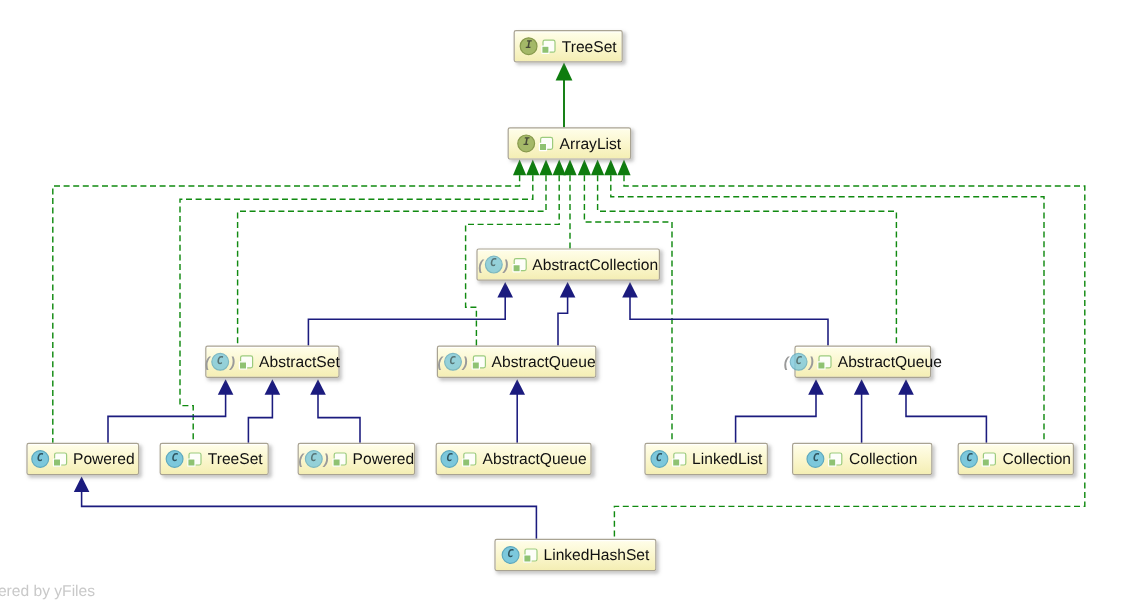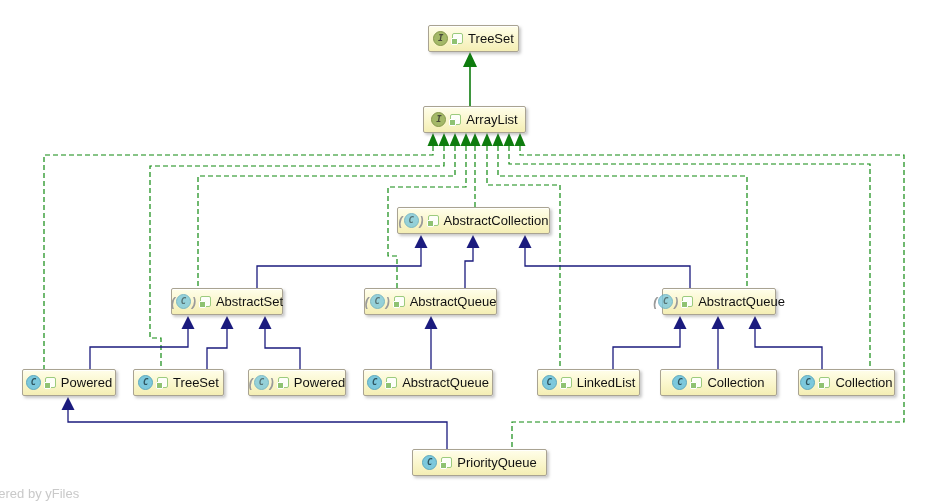--- a/index.html
+++ b/index.html
@@ -213,20 +213,20 @@
       </span>
     <span class="ticon"></span>
     <span class="lbl">Collection</span>
   </div>
 
   <div class="node" style="left:412px;top:449px;width:135px">
     <span class="cicon cls">
         <i>C</i>
       </span>
     <span class="ticon"></span>
-    <span class="lbl">PriorityQueue</span>
+    <span class="lbl">LinkedHashSet</span>
   </div>
 
   <div id="watermark">
     <span>Powered by yFiles</span>
   </div>
 
 </div>
 
 </body></html>

